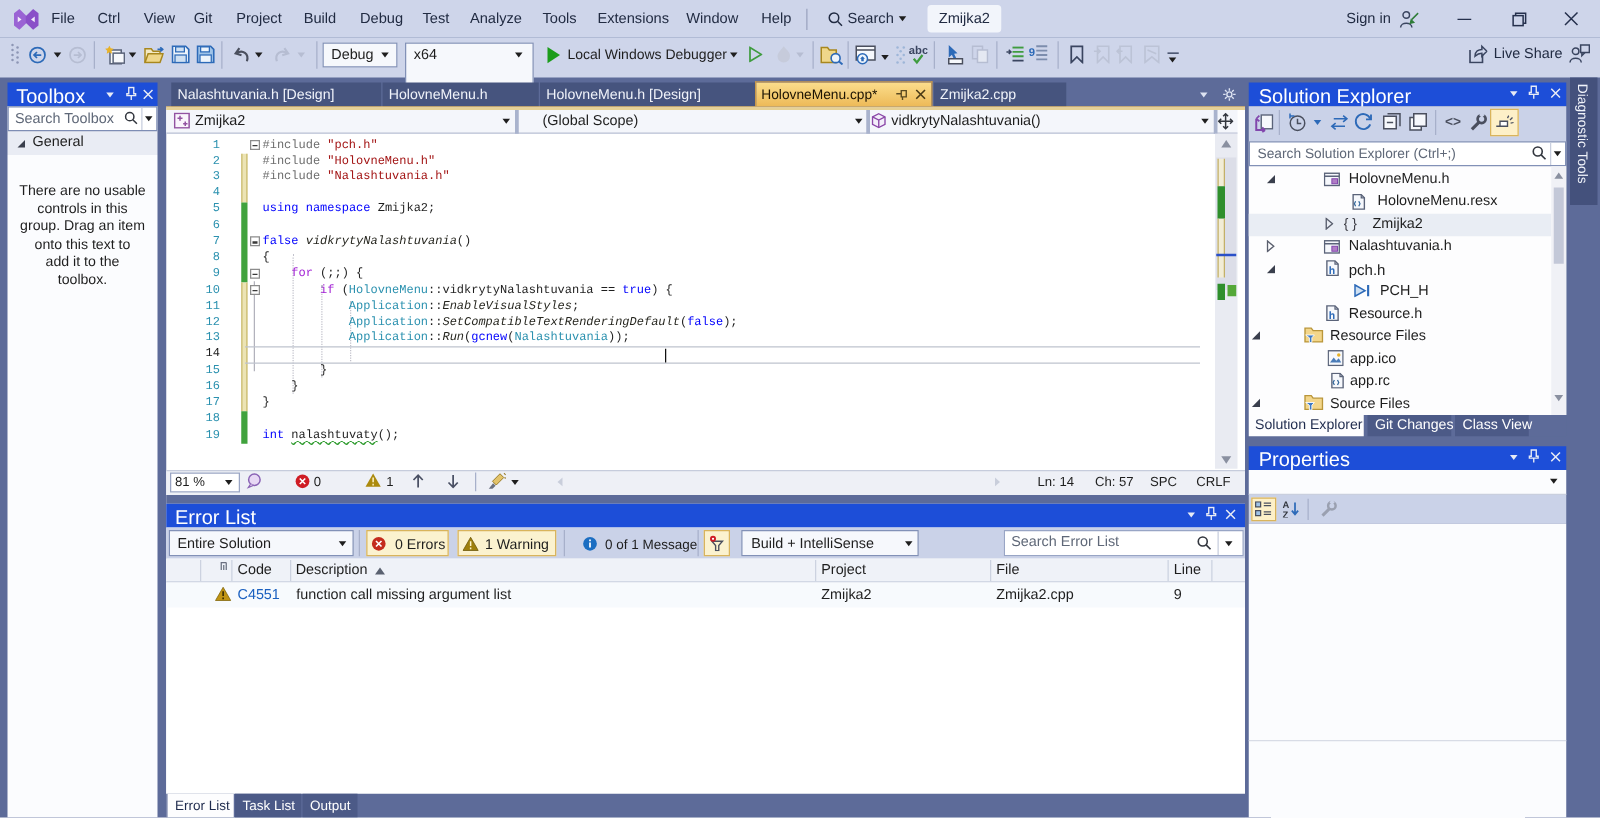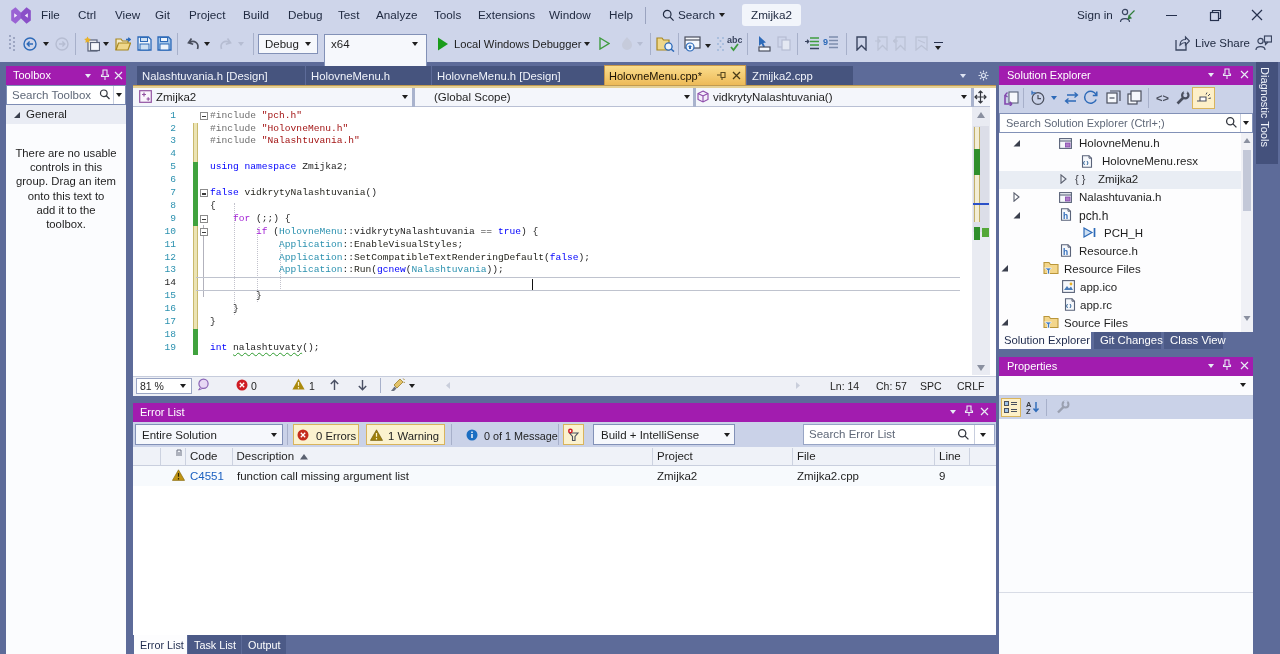--- a/index.html
+++ b/index.html
@@ -9,31 +9,31 @@
 .vl{position:absolute;width:1px;}
 .hl{position:absolute;height:1px;}
 
 #titlebar{left:0;top:0;width:1280px;height:30px;background:#ced5ea;}
 #toolbar{left:0;top:30px;width:1280px;height:32px;background:#ced5ea;}
 .menu{top:8px;font-size:11.7px;color:#212b42;}
 .combo{position:absolute;background:#f6f8fc;border:1px solid #8291b7;box-sizing:border-box;font-size:11.5px;color:#1e1e1e;}
 .cardo{position:absolute;width:0;height:0;border-left:3.5px solid transparent;border-right:3.5px solid transparent;border-top:4px solid #1e1e1e;}
 .sepv{position:absolute;width:1px;background:#a7b0ca;}
 
-.ptitle{position:absolute;background:#a21caf;color:#fff;font-size:11px;}
+.ptitle{position:absolute;background:#1d4ed8;color:#fff;font-size:16px;}
 .ptools{position:absolute;background:#cad2e8;}
 
 .cl{position:absolute;left:210px;font-family:"Liberation Mono",monospace;font-size:9.6px;line-height:12.9px;white-space:pre;color:#1e1e1e;}
 .ln{position:absolute;width:44px;text-align:right;font-family:"Liberation Mono",monospace;font-size:9.6px;line-height:12.9px;color:#2b91af;left:132px;}
 .kw{color:#0101fd;}
 .kc{color:#a11fd4;}
 .ty{color:#2b91af;}
 .st{color:#a31515;}
 .pp{color:#6e6e6e;}
-.fn{color:#26261f;}
+.fn{color:#26261f;font-style:italic;}
 .fold{position:absolute;width:8px;height:8px;border:1px solid #8c8c8c;background:#fff;box-sizing:border-box;}
 .fold:after{content:"";position:absolute;left:1.5px;top:3px;width:4px;height:1.2px;background:#3a3a3a;}
 
 .tgl{position:absolute;box-sizing:border-box;background:#fbf2cf;border:1px solid #d9b45c;height:21px;top:424px;font-size:11.5px;}
 .gridsep{position:absolute;width:1px;background:#ccd2e0;top:448px;height:17px;}
 .tabbot{position:absolute;height:19px;top:635px;background:#4c5a87;color:#fff;font-size:10.8px;}
 </style></head>
 <body>
 <div id="root">
 <div class="ab" id="titlebar"></div>

